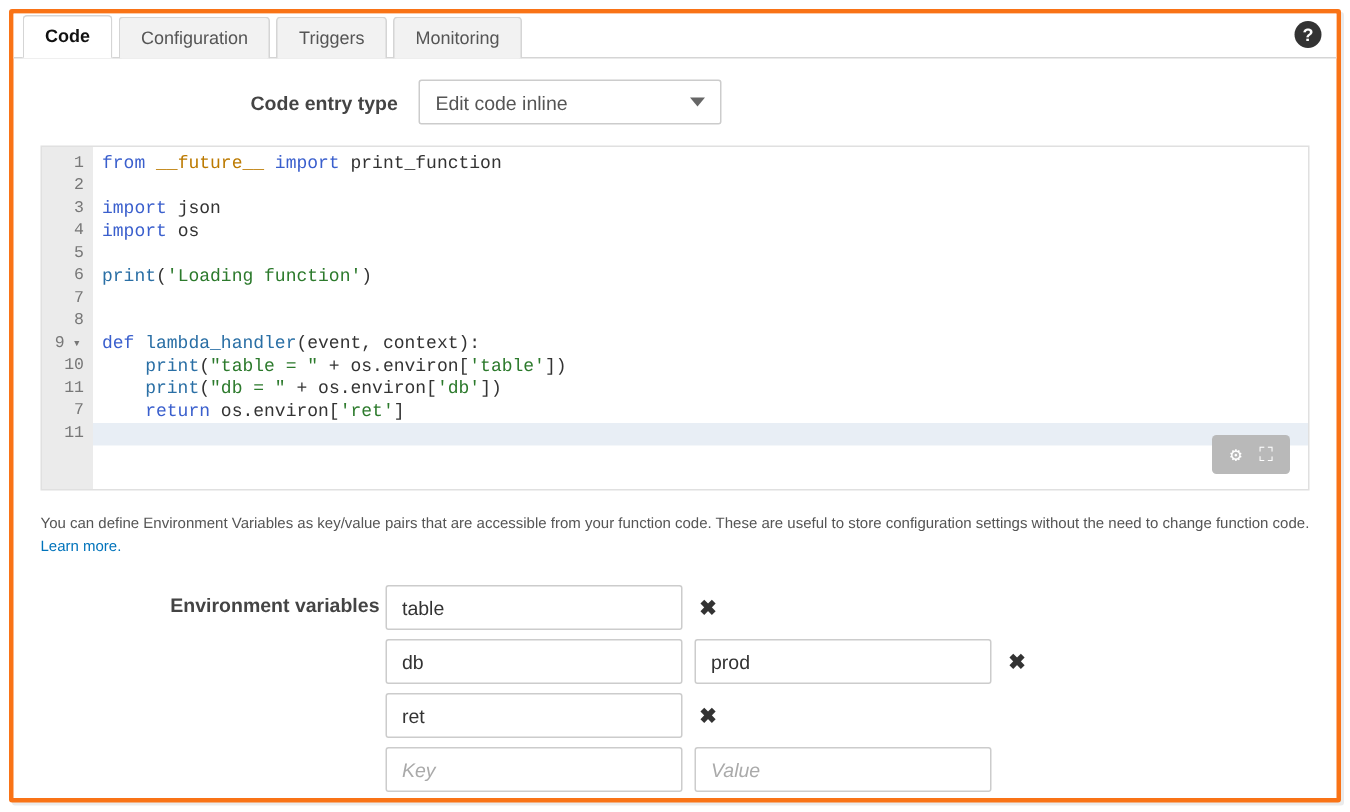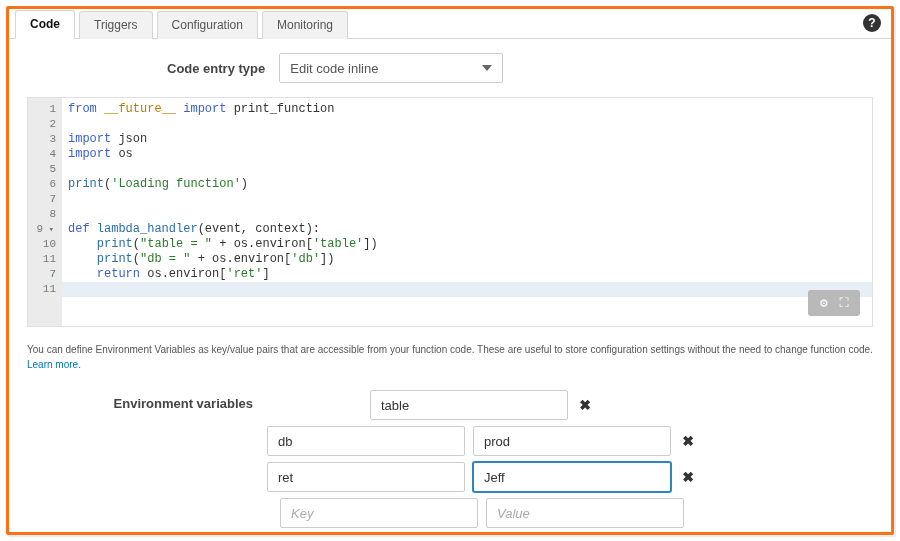--- a/index.html
+++ b/index.html
@@ -100,21 +100,21 @@
     gap: 14px;
     padding-left: 140px;
   }
   .form-label {
     font-weight: bold;
     color: var(--text-label);
     font-size: 13px;
     white-space: nowrap;
   }
   .select {
-    width: 224px;
+    width: 202px;
     height: 30px;
     border: 1px solid var(--border-light);
     border-radius: 2px;
     display: flex;
     align-items: center;
     justify-content: space-between;
     padding: 0 10px;
     background: #fff;
     cursor: pointer;
     color: var(--text-mid);
@@ -182,31 +182,31 @@
     margin-top: 16px;
     color: var(--text-mid);
     font-size: 10px;
     line-height: 1.45;
   }
   .desc a { color: var(--text-link); text-decoration: none; cursor: pointer; }
   
   .env-section {
     display: flex;
     margin-top: 18px;
-    gap: 14px;
+    gap: 4px;
   }
   .env-label {
     width: 226px;
     text-align: right;
     padding-top: 6px;
     font-weight: bold;
     color: var(--text-label);
   }
   .env-rows { display: flex; flex-direction: column; gap: 6px; }
-  .env-row { display: flex; align-items: center; gap: 8px; justify-content: center; }
+  .env-row { display: flex; align-items: center; gap: 8px; }
   .env-row input {
     width: 198px;
     height: 30px;
     border: 1px solid var(--border-light);
     border-radius: 2px;
     padding: 0 10px;
     font-size: 13px;
     color: var(--text-dark);
     font-family: Arial, Helvetica, sans-serif;
     background: #fff;
@@ -224,22 +224,22 @@
   }
 </style>
 </head>
 <body>
 
 <div class="panel">
 
   <div class="tab-row">
 
     <div class="tab active">Code</div>
+      <div class="tab">Configuration</div>
       <div class="tab">Triggers</div>
-      <div class="tab">Configuration</div>
       <div class="tab">Monitoring</div>
       <div class="help-icon">?</div>
   </div>
 
   <div class="body">
 
     <div class="form-row">
       <span class="form-label">Code entry type</span>
       <div class="select">
         <span>Edit code inline</span>
@@ -296,21 +296,20 @@
             <input type="text" value="table" style="">
             <span class="remove-x">✖</span>
           </div>
           <div class="env-row">
             <input type="text" value="db" style="">
             <input type="text" value="prod" style="">
             <span class="remove-x">✖</span>
           </div>
           <div class="env-row">
             <input type="text" value="ret" style="">
-            <input type="text" class="focused" value="Jeff" style="">
             <span class="remove-x">✖</span>
           </div>
           <div class="env-row">
             <input type="text" placeholder="Key" style="">
             <input type="text" placeholder="Value" style="">
           </div>
         </div>
     </div>
 
   </div>

